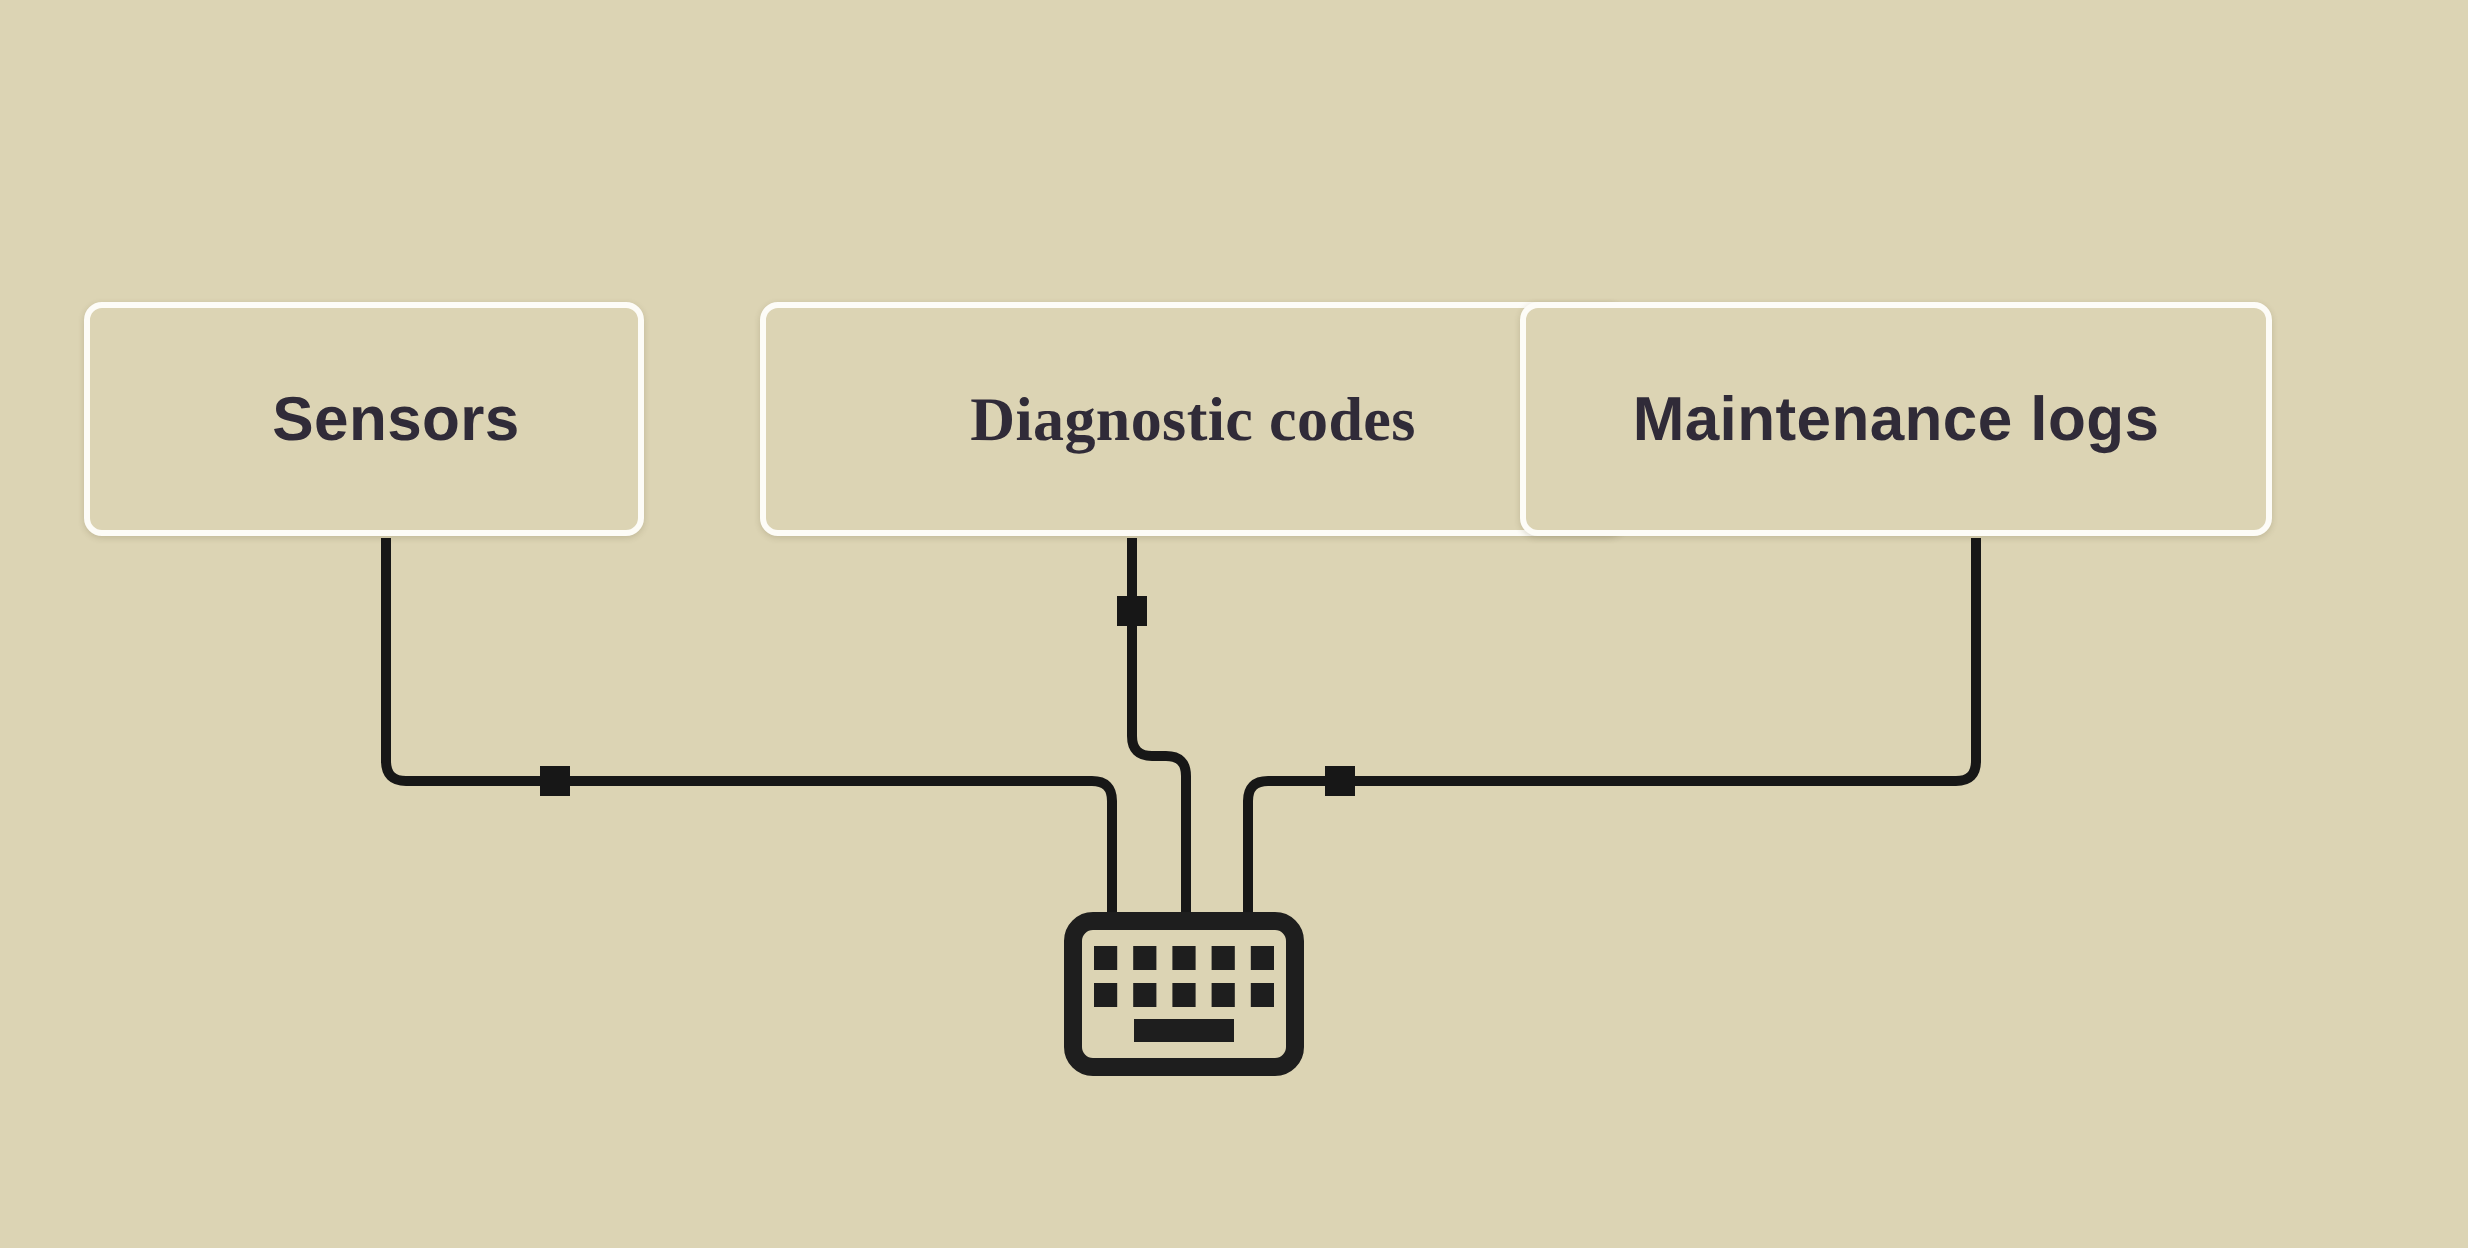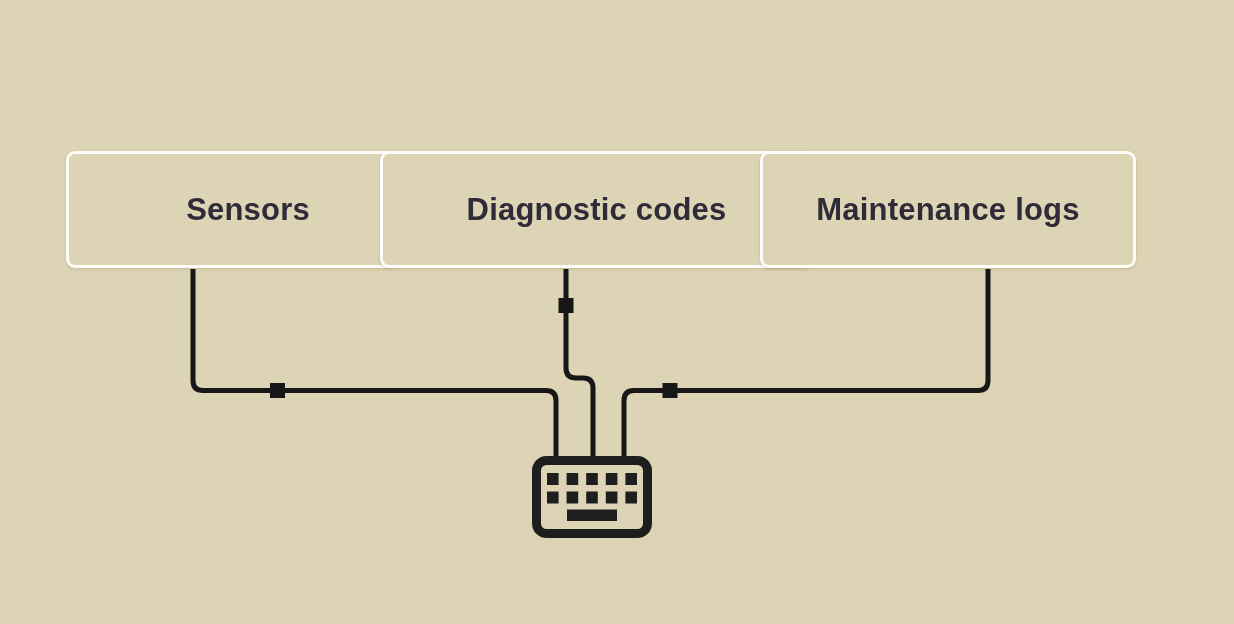--- a/index.html
+++ b/index.html
@@ -35,22 +35,22 @@
     justify-content:center;
     box-shadow:0 1px 3px rgba(70,60,25,0.18);
   }
   .node .label{
     font-size:31px;
     font-weight:600;
     color:var(--text);
     letter-spacing:0.2px;
     white-space:nowrap;
   }
-  .node-sensors{left:66px;width:332px;padding-left:32px;}
-  .node-diagnostic{left:380px;width:433px;}
+  .node-sensors{left:42px;width:280px;padding-left:32px;}
+  .node-diagnostic{left:380px;width:433px;font-family:Liberation Serif, serif;}
   .node-maintenance{left:760px;width:376px;}
   svg.wires{
     position:absolute;
     left:0;top:0;
     width:1234px;height:624px;
     pointer-events:none;
   }
   .wire{
     fill:none;
     stroke:var(--line);

